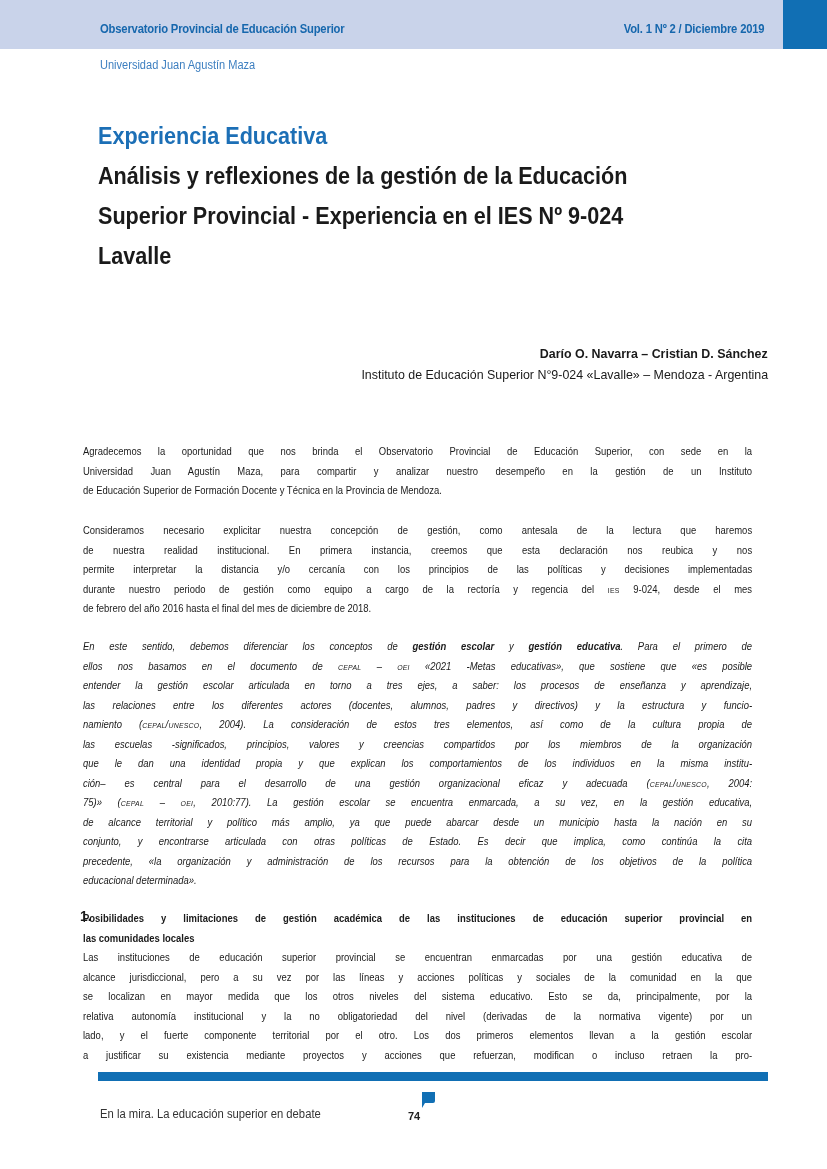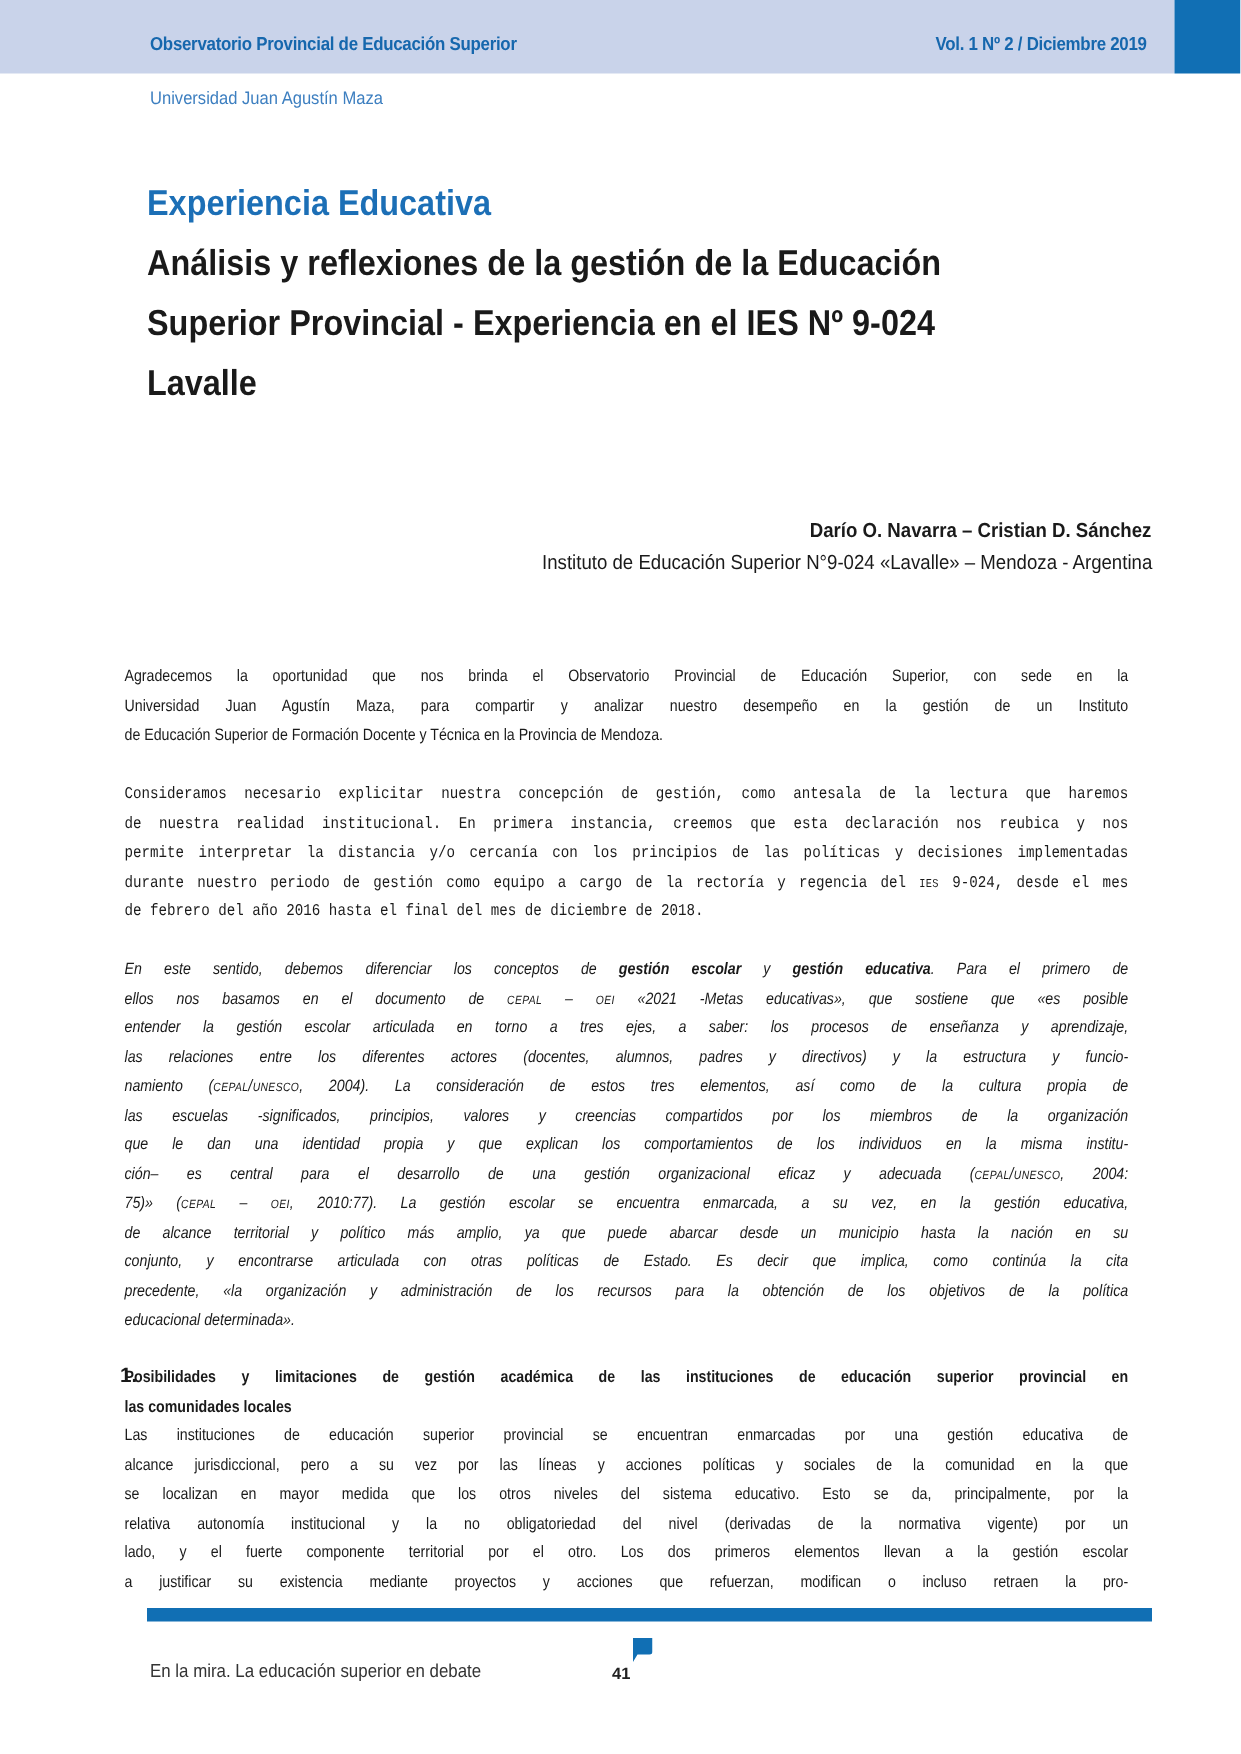--- a/index.html
+++ b/index.html
@@ -58,21 +58,21 @@
     text-align: justify;
   }
   .body-text .ln {
     display: block; white-space: nowrap; text-align-last: justify;
     transform: scaleX(0.86); transform-origin: left; width: 116.3%;
   }
   .body-text .ln.last { text-align-last: left; }
   .sc { font-variant: small-caps; text-transform: lowercase; letter-spacing: 0.3px; }
   b.strong { font-weight: bold; }
   .p1 { top: 442px; }
-  .p2 { top: 521px; font-family: Liberation Mono, monospace; }
+  .p2 { top: 521px; }
   .p3 { top: 637px; font-style: italic; }
   .sec-num {
     position: absolute; left: 80px; top: 909px;
     font-size: 13.8px; font-weight: bold; color: #1a1a1a;
   }
   .sec-block { top: 909px; }
   .sec-block .ln.bold { font-weight: bold; }
   .footer-bar {
     position: absolute; left: 98px; top: 1072px; width: 670px; height: 9px;
     background: #116fb4;
@@ -146,16 +146,16 @@
   <span class="ln">Las instituciones de educación superior provincial se encuentran enmarcadas por una gestión educativa de</span>
   <span class="ln">alcance jurisdiccional, pero a su vez por las líneas y acciones políticas y sociales de la comunidad en la que</span>
   <span class="ln">se localizan en mayor medida que los otros niveles del sistema educativo. Esto se da, principalmente, por la</span>
   <span class="ln">relativa autonomía institucional y la no obligatoriedad del nivel (derivadas de la normativa vigente) por un</span>
   <span class="ln">lado, y el fuerte componente territorial por el otro.  Los dos primeros elementos llevan a la gestión escolar</span>
   <span class="ln">a justificar su existencia mediante proyectos y acciones que refuerzan, modifican o incluso retraen la pro-</span>
 </div>
 
 <div class="footer-bar"></div>
 <div class="footer-text">En la mira. La educación superior en debate</div>
-<div class="page-num">41</div>
+<div class="page-num">74</div>
 <svg class="page-flag" viewBox="0 0 14 16">
   <path d="M1 0 H14 V9 Q14 11 12 11 H4 L1 16 Z" fill="#116fb4"></path>
 </svg>
 
 </body></html>

